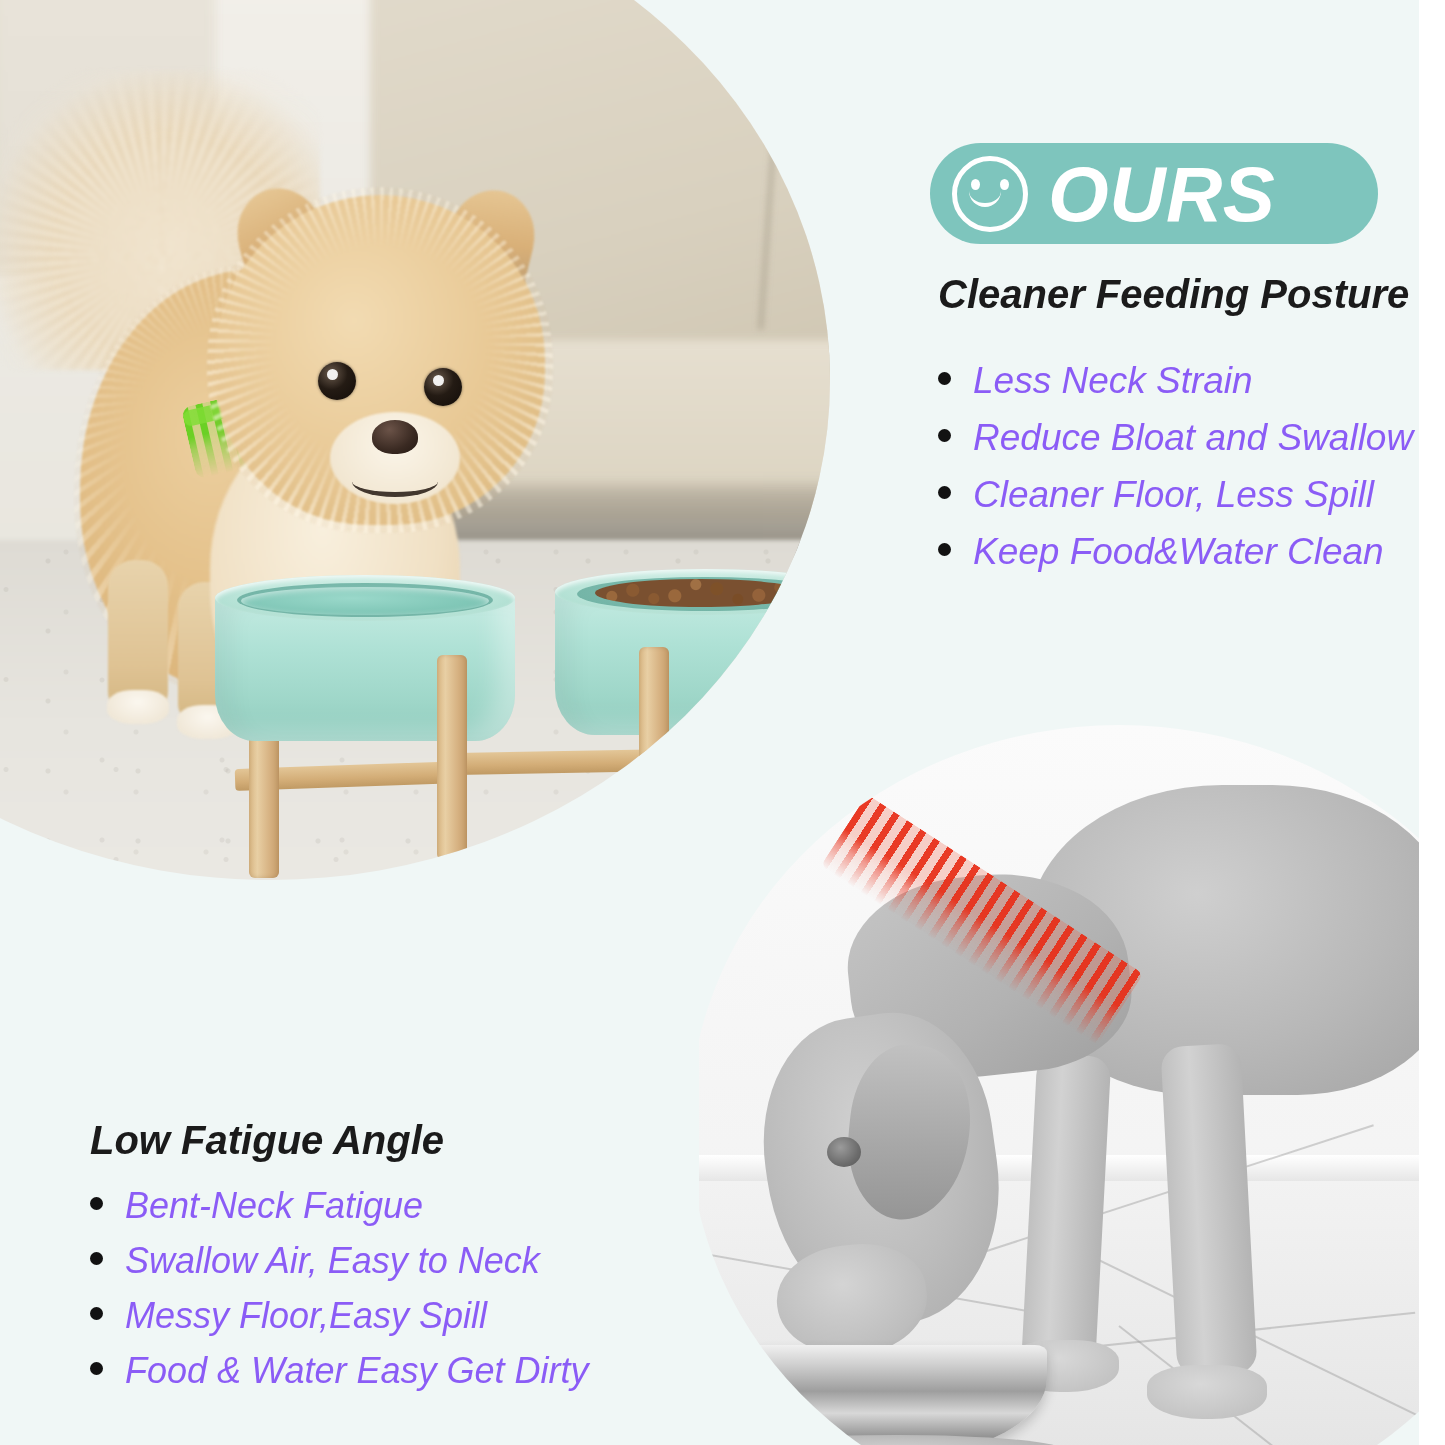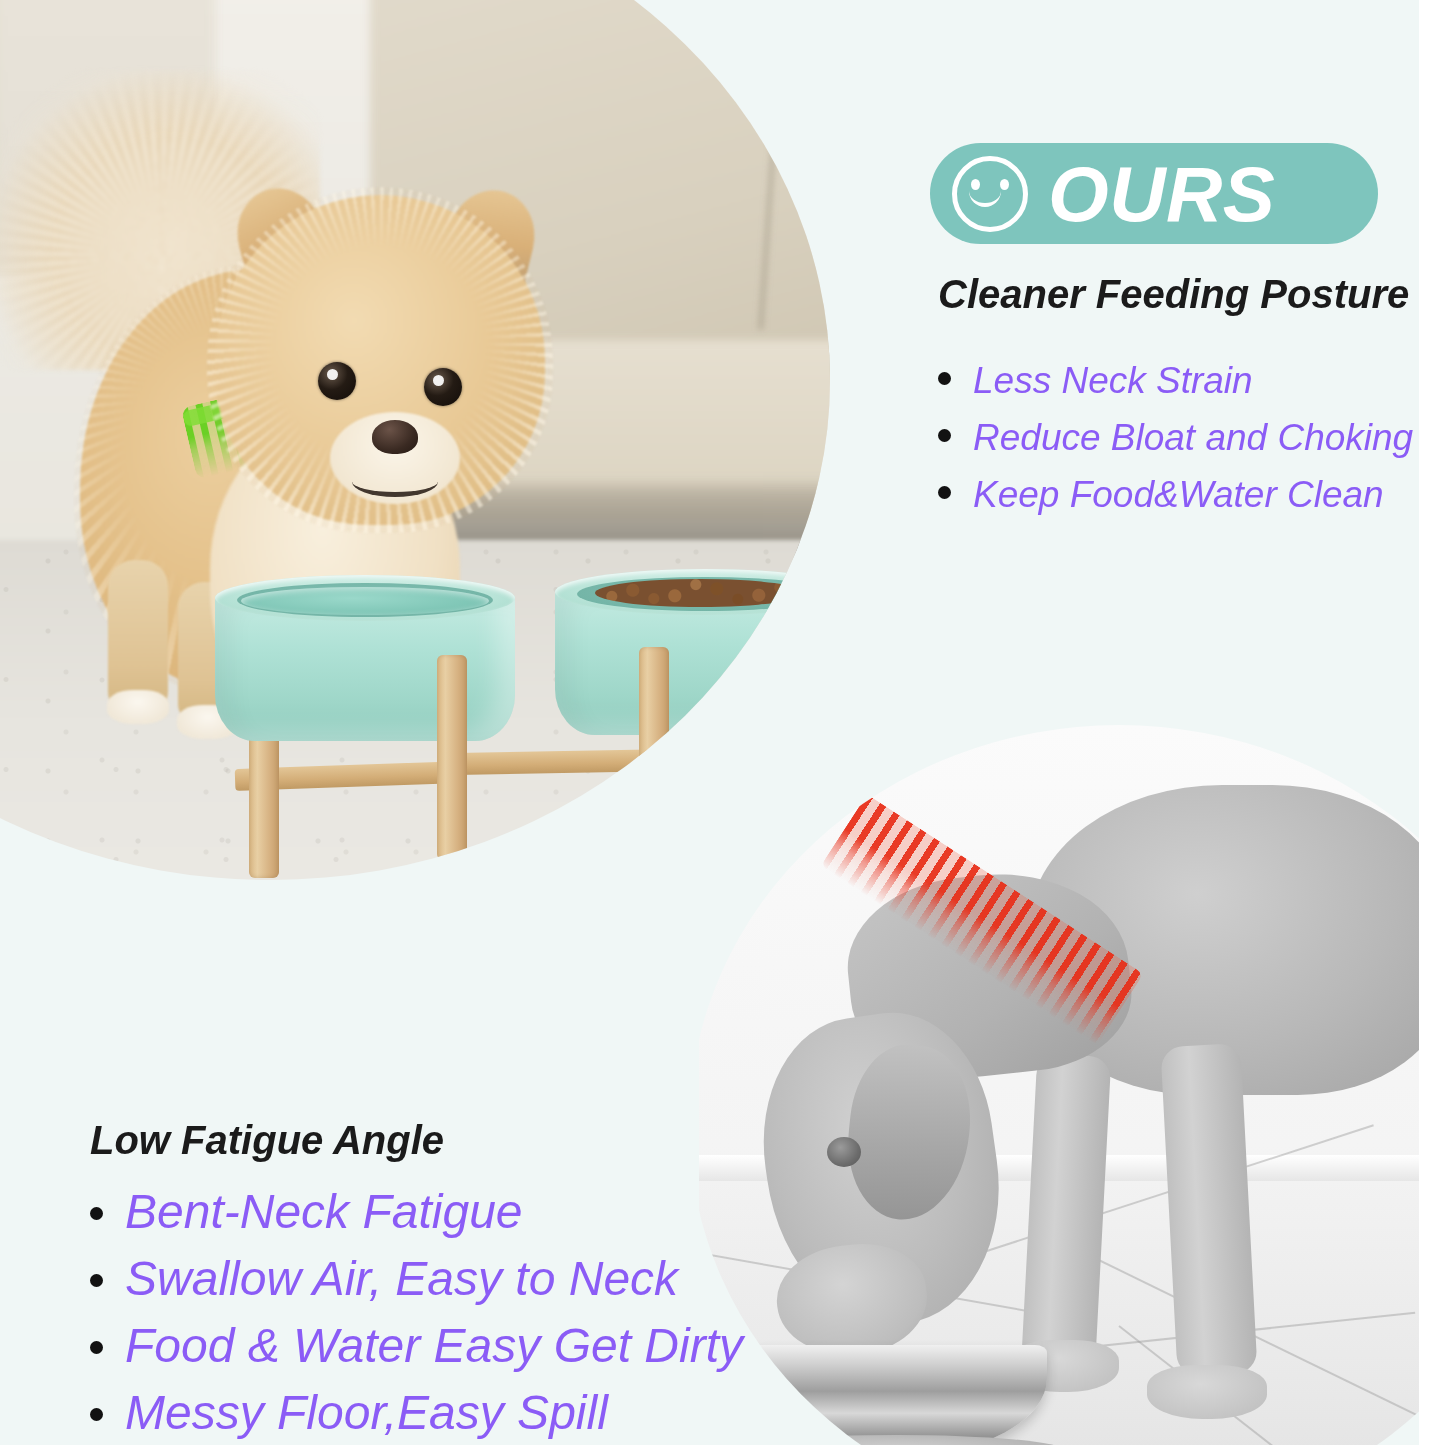--- a/index.html
+++ b/index.html
@@ -464,21 +464,21 @@
   .bullets-others { left: 90px;  top: 1188px; }
   .bullet {
     display: flex;
     align-items: baseline;
     color: #8b5cf6;
     font-size: 37px;
     line-height: 1.0;
     white-space: nowrap;
   }
   .bullets-ours .bullet   { margin-bottom: 20px; }
-  .bullets-others .bullet { margin-bottom: 19px; font-size: 48px; }
+  .bullets-others .bullet { margin-bottom: 19px; font-size: 36px; }
   .bullet .dot {
     flex: 0 0 auto;
     width: 13px; height: 13px;
     border-radius: 50%;
     background: #121212;
     margin-right: 22px;
     position: relative;
     top: -8px;
   }
 </style>
@@ -579,21 +579,25 @@
 
   <div class="heading heading-ours">Cleaner Feeding Posture</div>
 
   <div class="bullets bullets-ours">
     <div class="bullet">
       <span class="dot"></span>
       <span>Less Neck Strain</span>
     </div>
     <div class="bullet">
       <span class="dot"></span>
-      <span>Reduce Bloat and Choking</span>
+      <span>Reduce Bloat and Swallow</span>
+    </div>
+    <div class="bullet">
+      <span class="dot"></span>
+      <span>Cleaner Floor, Less Spill</span>
     </div>
     <div class="bullet">
       <span class="dot"></span>
       <span>Keep Food&amp;Water Clean</span>
     </div>
   </div>
 
 
   <div class="heading heading-others">Low Fatigue Angle</div>
 
@@ -601,21 +605,21 @@
     <div class="bullet">
       <span class="dot"></span>
       <span>Bent-Neck Fatigue</span>
     </div>
     <div class="bullet">
       <span class="dot"></span>
       <span>Swallow Air, Easy to Neck</span>
     </div>
     <div class="bullet">
       <span class="dot"></span>
+      <span>Messy Floor,Easy Spill</span>
+    </div>
+    <div class="bullet">
+      <span class="dot"></span>
       <span>Food &amp; Water Easy Get Dirty</span>
     </div>
-    <div class="bullet">
-      <span class="dot"></span>
-      <span>Messy Floor,Easy Spill</span>
-    </div>
   </div>
 
 </div>
 
 </body></html>

